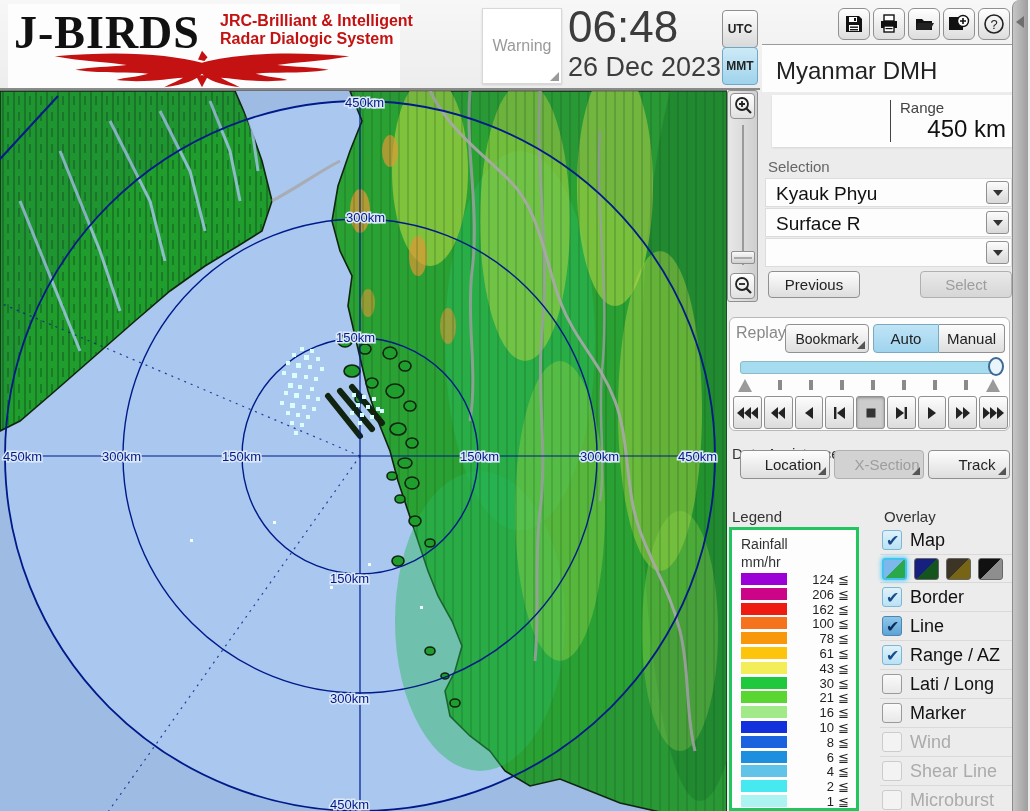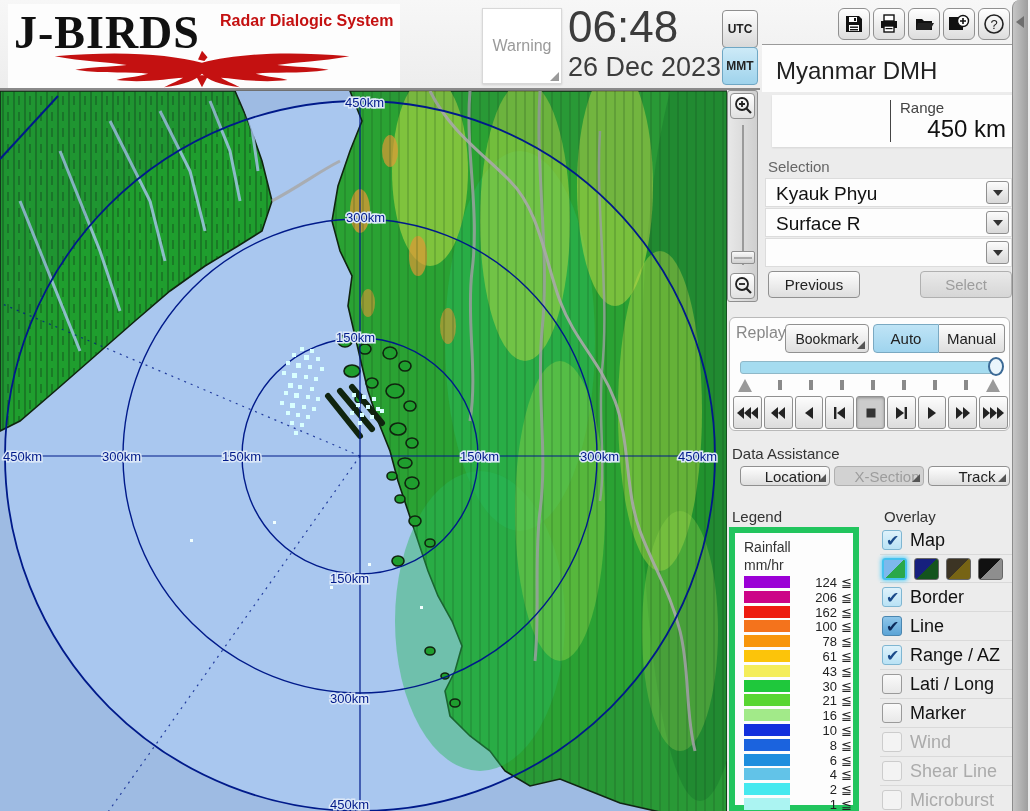--- a/index.html
+++ b/index.html
@@ -96,26 +96,26 @@
   .rp-tri-l { position:absolute; left:0; top:1px; width:0; height:0;
     border-left:7px solid transparent; border-right:7px solid transparent; border-bottom:13px solid #9a9a9a; }
   .rp-tri-r { position:absolute; right:0; top:1px; width:0; height:0;
     border-left:7px solid transparent; border-right:7px solid transparent; border-bottom:13px solid #9a9a9a; }
   .pb-row { position:absolute; left:2px; top:78px; width:277px; height:33px; display:flex; }
   .pb-btn { flex:1; margin:0 1px; border:1px solid #909090; border-radius:3px;
     background:linear-gradient(#fdfdfd,#dcdcdc); display:flex; align-items:center; justify-content:center; }
   .pb-pressed { background:#cccccc; box-shadow:inset 0 1px 3px rgba(0,0,0,.3); }
   
   .assist-label { position:absolute; left:732px; top:445px; font-size:15px; color:#333; }
-  .assist-btn { position:absolute; top:466px; height:20px; font-size:15px;padding-left:16px; }
+  .assist-btn { position:absolute; top:450px; height:29px; font-size:15px;padding-left:16px; }
   
   .legend-label { position:absolute; left:732px; top:508px; font-size:15px; color:#333; }
   .overlay-label { position:absolute; left:884px; top:508px; font-size:15px; color:#333; }
   .legend-box { position:absolute; left:729px; top:527px; width:130px; height:284px;
-    background:#fdfdfd; border:6px solid #22c55e; }
+    background:#fdfdfd; border:3px solid #22c55e; }
   .legend-title { position:absolute; left:9px; top:5px; font-size:14px; color:#333; line-height:18px; }
   .legend-rows { position:absolute; left:0; top:42px; width:130px; }
   .lrow { position:relative; height:14.8px; }
   .lsw { position:absolute; left:9px; top:1px; width:46px; height:12px; }
   .lval { position:absolute; left:58px; top:0px; width:44px; text-align:right; font-size:13px; color:#222; }
   .lle { position:absolute; left:106px; top:0px; font-size:13px; color:#222; }
   
   .overlay-list { position:absolute; left:880px; top:526px; width:132px; }
   .ov-row { position:relative; height:29px; border-bottom:1px solid #d9d9d9; }
   .cb { position:absolute; left:2px; top:4px; width:20px; height:20px; border:1px solid #9a9a9a;
@@ -136,20 +136,21 @@
 <body>
 
 <div id="app">
 
   <div class="header"></div>
   <div class="header-line"></div>
 
   <div class="logo">
     <div class="logo-title">J-BIRDS</div>
     <div class="logo-tag">
+      <div>JRC-Brilliant &amp; Intelligent</div>
       <div>Radar  Dialogic  System</div>
     </div>
     <svg class="logo-eagle" width="380" height="38" viewBox="0 0 380 48">
       <path d="M190,16 C150,6 90,0 4,8 C40,15 70,15 95,19 C70,22 52,21 30,25 C70,31 100,27 122,30 C104,35 94,34 82,38 C118,42 148,36 166,35 C156,41 150,43 142,47 C168,44 182,38 190,30 C198,38 212,44 238,47 C230,43 224,41 214,35 C232,36 262,42 298,38 C286,34 276,35 258,30 C280,27 310,31 350,25 C328,21 310,22 285,19 C310,15 340,15 376,8 C290,0 230,6 190,16 Z" fill="#c41111"></path>
       <path d="M185,12 L190,1 L197,9 L193,14 Z" fill="#c41111"></path>
       <path d="M182,32 L190,47 L198,32 Z" fill="#c41111"></path>
     </svg>
   </div>
 
   <div class="warning-btn">

